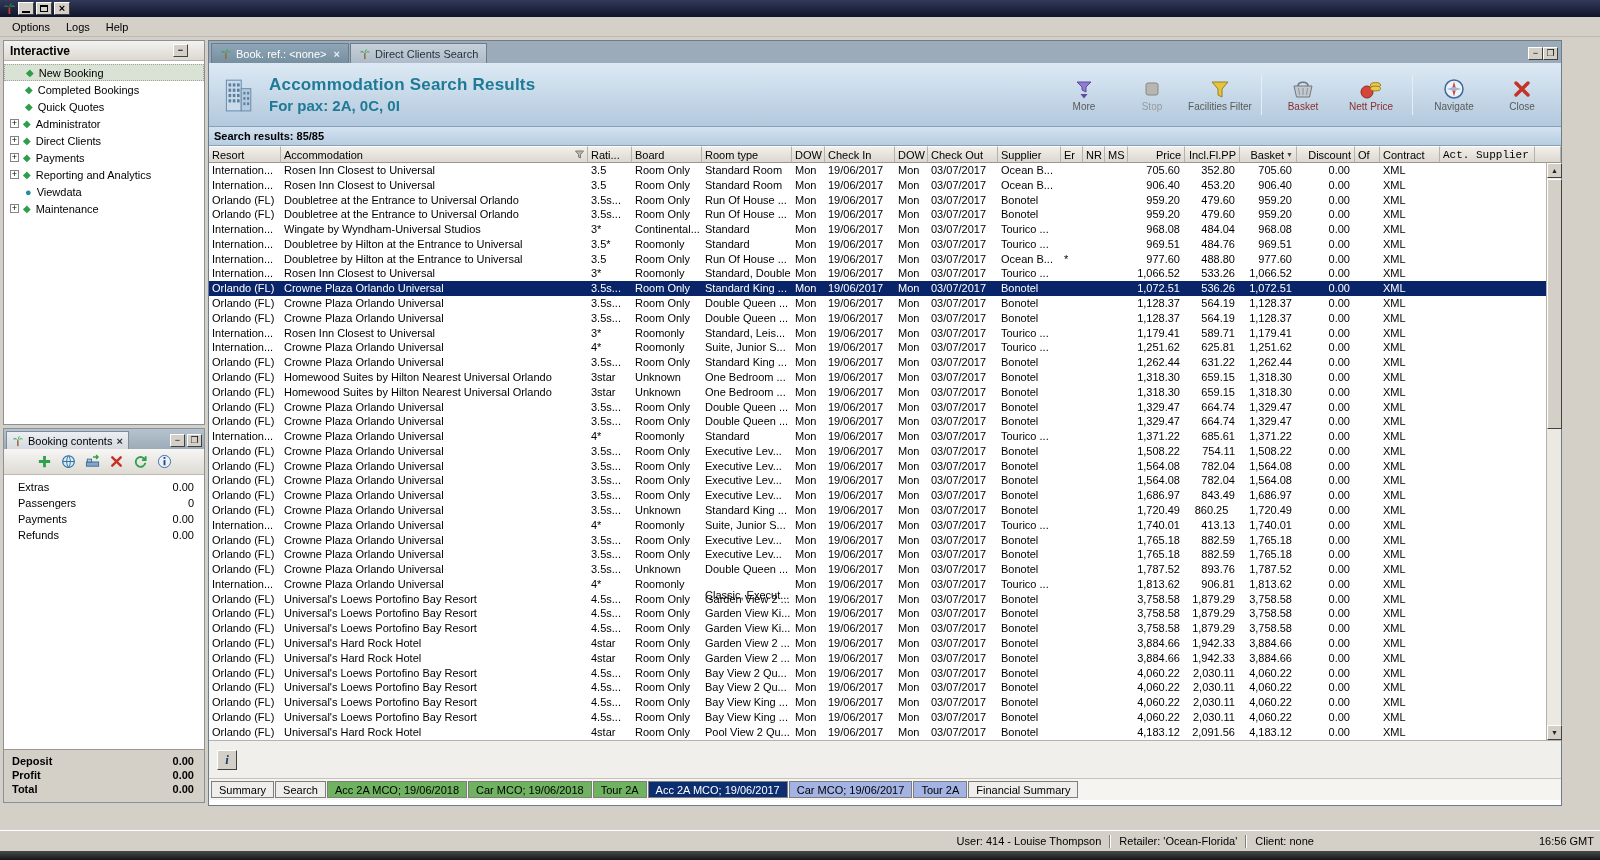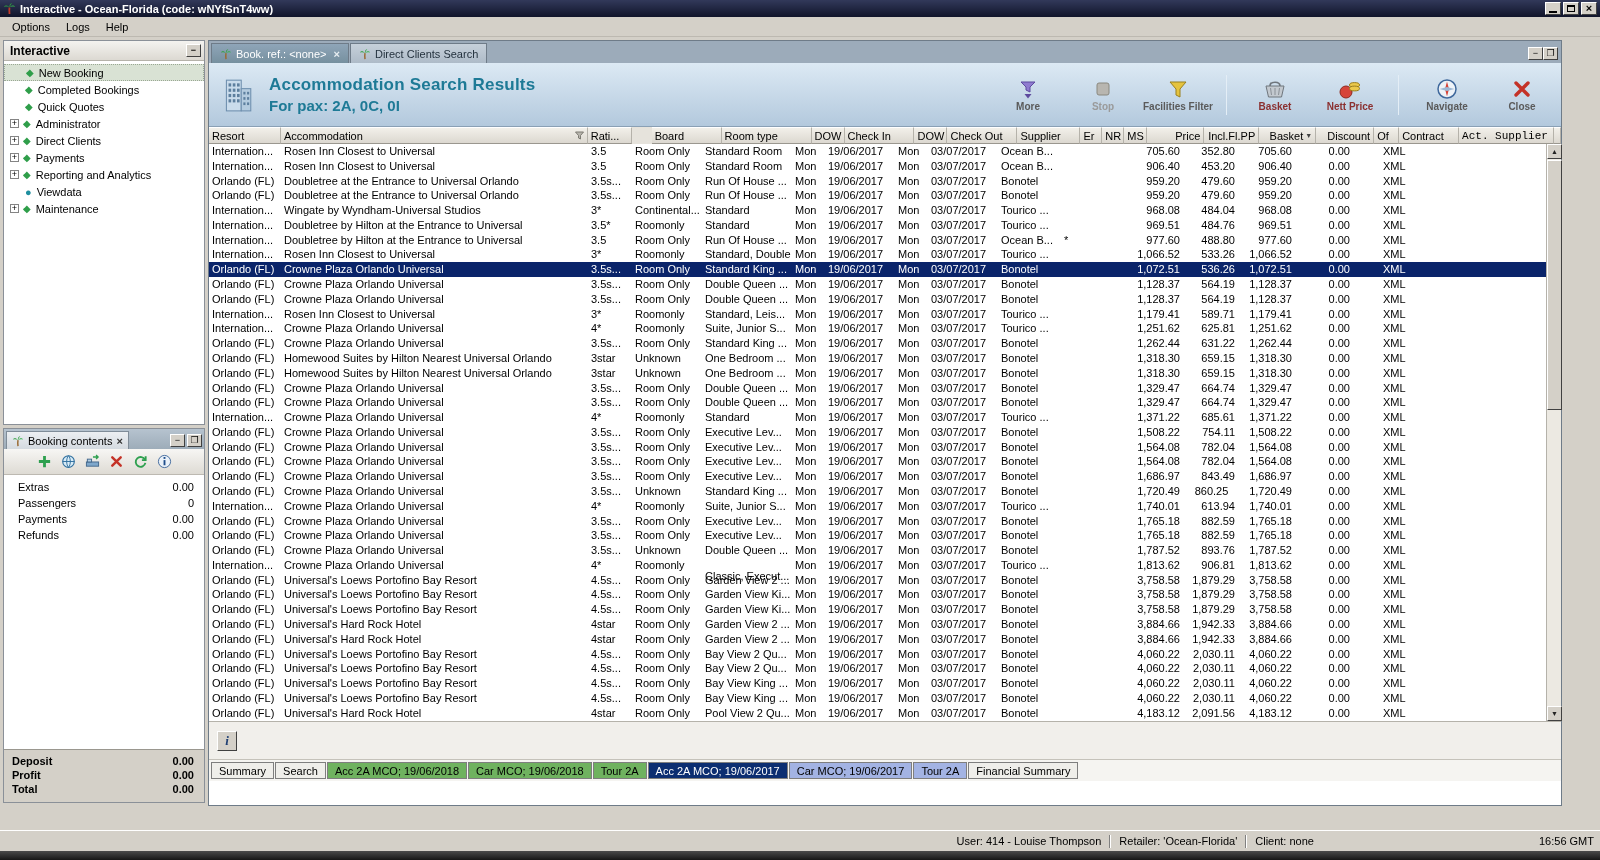--- a/index.html
+++ b/index.html
@@ -19,21 +19,21 @@
   .wbtn .xg { font-weight:bold; font-size:11px; line-height:1; }
   .menubar { position:absolute; top:17px; left:0; width:1600px; height:20px; background:#d4d0c8;
     display:flex; align-items:center; padding-left:4px; border-bottom:1px solid #bdb9b1; }
   .menuitem { padding:2px 8px; }
 
   
   .leftdock { position:absolute; left:3px; top:40px; width:202px; height:763px; display:flex; flex-direction:column; }
   .panel { border:1px solid #8a9098; background:#fff; display:flex; flex-direction:column; }
   .p-interactive { height:385px; }
   .p-head { height:20px; background:linear-gradient(to bottom,#f4f3f0,#dcd9d2); border-bottom:1px solid #b5b2aa;
-    display:flex; align-items:center; padding:0 3px 0 6px; font-weight:bold; font-size:12px; }
+    display:flex; align-items:center; padding:0 16px 0 6px; font-weight:bold; font-size:12px; }
   .p-head .sp { flex:1; }
   .smbtn { width:15px; height:13px; background:#d4d0c8; border:1px solid; border-color:#fff #404040 #404040 #fff;
     display:flex; align-items:center; justify-content:center; font-size:9px; line-height:1; }
   .tree { flex:1; background:#fff; padding-top:3px; overflow:hidden; }
   .tree-item { height:17px; display:flex; align-items:center; padding-left:6px; white-space:nowrap; }
   .tree-item.sel { background:#d9e2d4; border:1px dotted #9aa894; }
   .expbox { width:9px; height:9px; border:1px solid #848484; background:#fff; font-size:9px; line-height:7px;
     text-align:center; margin-right:4px; color:#000; }
   .expspacer { width:15px; }
   .tree-gem { color:#2f9e4a; font-size:10px; margin-right:5px; }
@@ -66,21 +66,21 @@
   .mtab .tabx { font-weight:bold; margin-left:3px; color:#e8eef2; }
   .tabstrip .sp { flex:1; }
   .tabstrip .smbtn { margin-bottom:3px; }
 
   .hdrband { height:64px; background:linear-gradient(to bottom,#dcE9f4,#b3c9dd); border-bottom:1px solid #8aa0b5;
     display:flex; align-items:center; padding:0 10px; }
   .hdr-icon { margin-right:14px; }
   .hdr-titles { flex:1; }
   .hdr-title { font-size:17px; font-weight:bold; color:#1e7a96; letter-spacing:0.2px; }
   .hdr-sub { font-size:15px; font-weight:bold; color:#1e7a96; margin-top:2px; }
-  .tbwrap { display:flex; align-items:flex-start; gap:17px;font-weight:bold; }
+  .tbwrap { display:flex; align-items:flex-start; gap:10px; }
   .tbbtn { width:58px; display:flex; flex-direction:column; align-items:center; gap:1px; padding:3px 1px; }
   .tbbtn .lbl { font-size:10px; color:#5a5a5a; white-space:nowrap; }
   .tbbtn.dis .lbl { color:#9a9a9a; }
   .tbbtn.accent .lbl { color:#8b3030; }
   .tbsep { width:1px; height:40px; background:#93a9bd; border-right:1px solid #e4eef6; margin:0 2px; }
 
   .results-strip { height:19px; background:linear-gradient(to bottom,#d3e2f0,#b7cde1); border-bottom:1px solid #8aa0b5;
     display:flex; align-items:center; padding-left:5px; font-weight:bold; }
 
   .grid { position:relative; height:594px; background:#fff; }
@@ -129,21 +129,20 @@
 
 <div class="titlebar">
   <span class="ic">
     <svg width="13" height="13" viewBox="0 0 13 13">
         <path d="M6.5 12 C6.2 9 6.2 7 6.5 5.5" stroke="#c03a2a" stroke-width="1.8" fill="none"></path>
         <path d="M6.5 5.5 C4.5 3 2 3 1 5 C3.5 4.2 5.5 4.8 6.5 5.5Z" fill="#2f9e3f"></path>
         <path d="M6.5 5.5 C8.5 3 11 3 12 5 C9.5 4.2 7.5 4.8 6.5 5.5Z" fill="#37b24d"></path>
         <path d="M6.5 5.5 C6 2.8 7.5 1.2 9 1 C7.8 2.4 7 4 6.5 5.5Z" fill="#2f9e3f"></path>
       </svg>
   </span>
-  <span class="ttl">Interactive - Ocean-Florida (code: wNYfSnT4ww)</span>
   <span class="wbtn">
       <span class="minbar"></span>
     </span>
   <span class="wbtn">
       <span class="maxbox"></span>
     </span>
   <span class="wbtn">
       <span class="xg">×</span>
     </span>
 </div>
@@ -427,39 +426,42 @@
           <span class="ic">
             <svg width="22" height="22" viewBox="0 0 22 22">
               <path d="M5 5 L17 17 M17 5 L5 17" stroke="#c43227" stroke-width="3.4" stroke-linecap="round"></path>
             </svg>
           </span>
           <span class="lbl">Close</span>
         </div>
       </span>
   </div>
 
+  <div class="results-strip">
+    <span>Search results: 85/85</span>
+  </div>
 
   <div class="grid">
     <div class="grid-header">
         <div class="gh" style="width: 72px;">
           <span>Resort</span>
         </div>
         <div class="gh" style="width: 307px;">
           <span>Accommodation</span>
           <span class="fsp"></span>
           <span class="ic">
             <svg width="9" height="9" viewBox="0 0 9 9">
               <path d="M0.5 1 H8.5 L5.5 4.5 V8 L3.5 7 V4.5Z" fill="#b9b6ae" stroke="#7c7a72"></path>
             </svg>
           </span>
         </div>
         <div class="gh" style="width: 44px;">
           <span>Rati...</span>
         </div>
-        <div class="gh" style="width: 70px; margin-left: 20px;">
+        <div class="gh" style="width: 70px;">
           <span>Board</span>
         </div>
         <div class="gh" style="width: 90px;">
           <span>Room type</span>
         </div>
         <div class="gh" style="width: 33px;">
           <span>DOW</span>
         </div>
         <div class="gh" style="width: 70px;">
           <span>Check In</span>
@@ -1043,21 +1045,21 @@
           <span class="gc" style="width: 90px;">Suite, Junior S...</span>
           <span class="gc" style="width: 33px;">Mon</span>
           <span class="gc" style="width: 70px;">19/06/2017</span>
           <span class="gc" style="width: 33px;">Mon</span>
           <span class="gc" style="width: 70px;">03/07/2017</span>
           <span class="gc" style="width: 63px;">Tourico ...</span>
           <span class="gc" style="width: 22px;"></span>
           <span class="gc" style="width: 22px;"></span>
           <span class="gc" style="width: 23px;"></span>
           <span class="gc r" style="width: 57px;">1,740.01</span>
-          <span class="gc r" style="width: 55px;">613.94</span>
+          <span class="gc r" style="width: 55px;">413.13</span>
           <span class="gc r" style="width: 57px;">1,740.01</span>
           <span class="gc r" style="width: 58px;">0.00</span>
           <span class="gc" style="width: 25px;"></span>
           <span class="gc" style="width: 60px;">XML</span>
           <span class="gc" style="width: 95px;"></span>
         </div>
         <div class="grow">
           <span class="gc" style="width: 72px;">Orlando (FL)</span>
           <span class="gc" style="width: 307px;">Crowne Plaza Orlando Universal</span>
           <span class="gc" style="width: 44px;">3.5s...</span>

